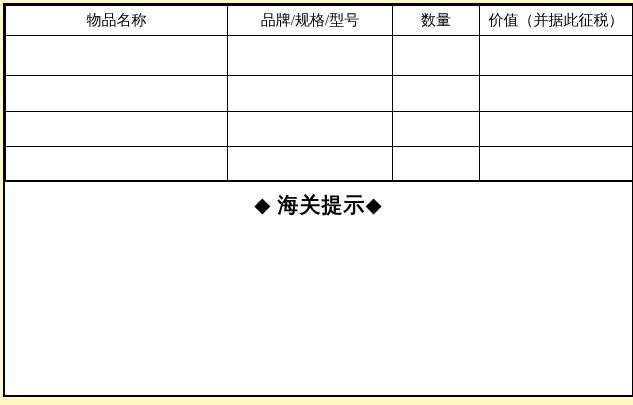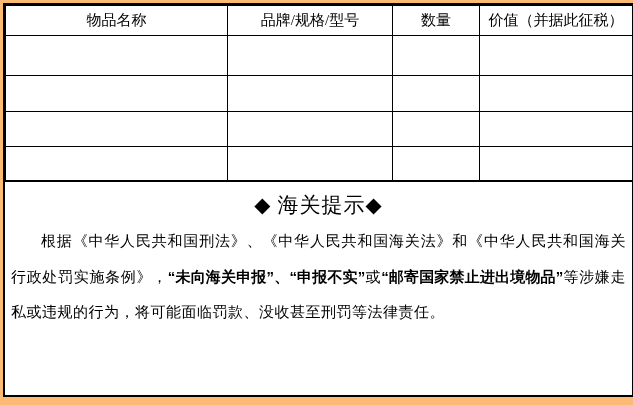--- a/index.html
+++ b/index.html
@@ -6,21 +6,21 @@
     margin: 0;
     padding: 0;
     background: #ffffff;
     font-family: "Liberation Serif", "DejaVu Serif", serif;
     color: #000000;
   }
   .page {
     position: relative;
     width: 633px;
     height: 405px;
-    background: #fdba74;
+    background: #fef9c3;
     overflow: hidden;
   }
   .sheet {
     position: absolute;
     left: 3px;
     top: 3px;
     width: 627px;
     border: 2px solid #000000;
     box-sizing: content-box;
     background: #ffffff;
@@ -52,21 +52,21 @@
 
   .notice {
     border-top: 1px solid #000000;
     height: 214px;
     box-sizing: border-box;
     padding: 0 6px;
     overflow: hidden;
   }
   .notice-title {
     text-align: center;
-    font-weight: normal;
+    font-weight: bold;
     font-size: 21px;
     line-height: 38px;
     margin: 4px 0 0 0;
     letter-spacing: 1px;
   }
   .notice-paragraph {
     margin: 0;
     font-size: 15px;
     line-height: 35px;
     letter-spacing: 0.5px;
@@ -123,17 +123,16 @@
             <td></td>
             <td></td>
             <td></td>
             <td></td>
           </tr>
         </tbody>
     </table>
 
     <div class="notice">
       <p class="notice-title">◆ 海关提示◆</p>
-      <p class="notice-paragraph"><span>根据《中华人民共和国刑法》、《中华人民共和国海关法》和《中华人民共和国海关行政处罚实施条例》，</span><span class="bold-sans">“未向海关申报”、“申报不实”</span><span>或</span><span class="bold-sans">“邮寄国家禁止进出境物品”</span><span>等涉嫌走私或违规的行为，将可能面临罚款、没收甚至刑罚等法律责任。</span></p>
     </div>
 
   </div>
 </div>
 
 </body></html>

